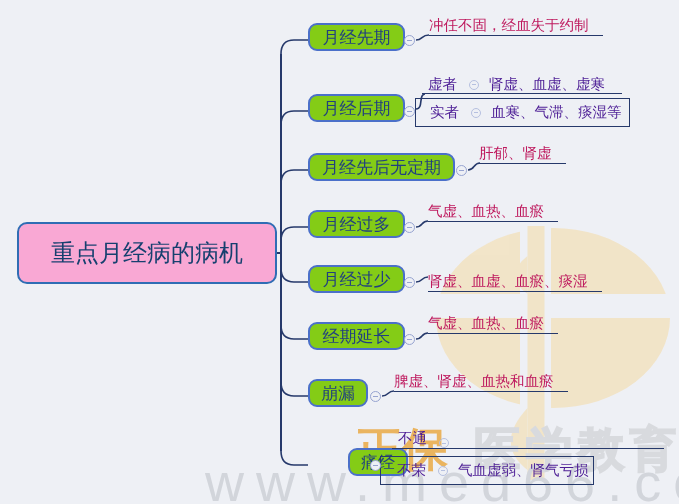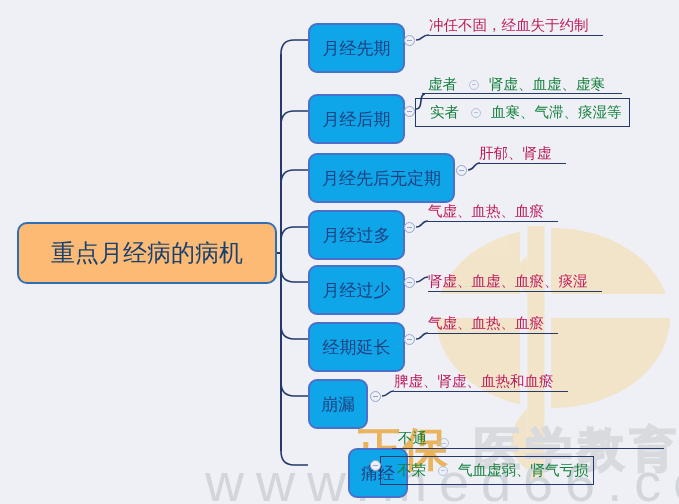--- a/index.html
+++ b/index.html
@@ -13,26 +13,26 @@
   .wm-outline{margin-left:26px;color:rgba(214,217,223,.45);-webkit-text-stroke:2px #d8dade;letter-spacing:6px;}
   .wm-url{position:absolute;left:205px;top:461px;font-size:54px;line-height:42px;letter-spacing:12px;color:#d2d5db;white-space:nowrap;}
 
   
   .links{position:absolute;left:0;top:0;z-index:1;}
   .links path{fill:none;stroke:#26396b;stroke-width:1.6;}
   .links path.trunk{stroke-width:2;}
 
   
   .node{position:absolute;z-index:2;display:flex;align-items:center;justify-content:center;box-sizing:border-box;white-space:nowrap;}
-  .node.main{left:17px;top:222px;width:260px;height:62px;background:#fdba74;border:2px solid #2f6db4;border-radius:10px;color:#16406f;font-size:24px;}
-  .node.branch{background:#0ea5e9;border:2px solid #4b70c9;border-radius:9px;color:#21407f;font-size:17px;height:50px;left:308px;}
+  .node.main{left:17px;top:222px;width:260px;height:62px;background:#f9a8d4;border:2px solid #2f6db4;border-radius:10px;color:#16406f;font-size:24px;}
+  .node.branch{background:#84cc16;border:2px solid #4b70c9;border-radius:9px;color:#21407f;font-size:17px;height:28px;left:308px;align-items:flex-end;}
 
   
   .leaf{position:absolute;z-index:2;color:#be185d;font-size:14.5px;line-height:19px;white-space:nowrap;border-bottom:1.6px solid #26396b;padding-right:14px;}
-  .leafrow{position:absolute;z-index:2;display:flex;align-items:center;color:#15803d;font-size:14.5px;white-space:nowrap;box-sizing:border-box;}
+  .leafrow{position:absolute;z-index:2;display:flex;align-items:center;color:#4c1d95;font-size:14.5px;white-space:nowrap;box-sizing:border-box;}
   .leafrow.plain{border-bottom:1.6px solid #26396b;height:18px;padding-left:6px;}
   .leafrow.boxed{border:1.3px solid #26396b;height:29px;}
   .leafrow .items{margin-left:0;}
 
   
   .collapse{position:absolute;z-index:3;width:11px;height:11px;border:1px solid #97a4d1;border-radius:50%;background:#eef0f5;box-sizing:border-box;display:flex;align-items:center;justify-content:center;}
   .collapse i{display:block;width:5px;height:1px;background:#97a4d1;}
   .mini{width:10px;height:10px;border:1px solid #b6c0e0;border-radius:50%;box-sizing:border-box;display:inline-flex;align-items:center;justify-content:center;margin:0 10px 0 12px;flex:0 0 auto;}
   .mini i{display:block;width:4px;height:1px;background:#b6c0e0;}
 </style>

